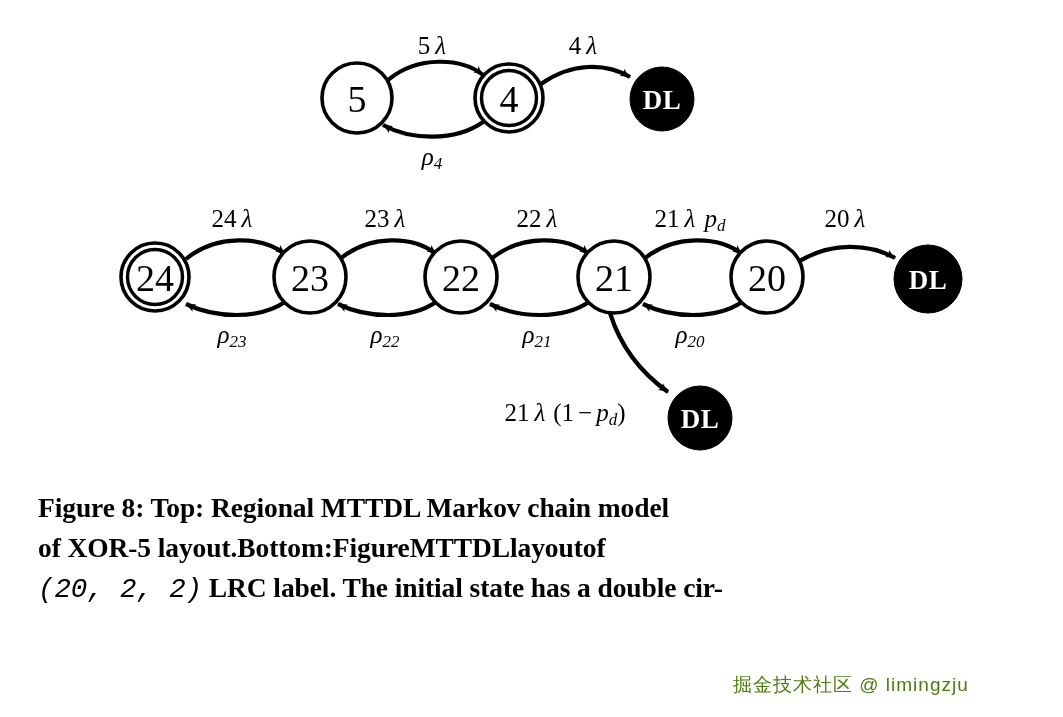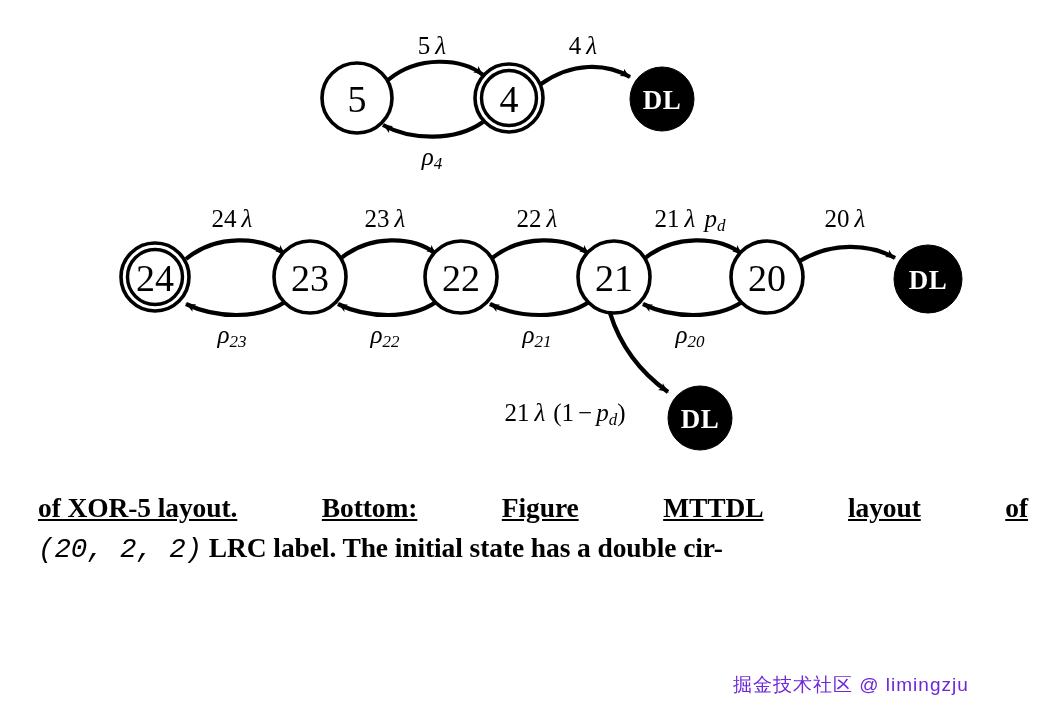--- a/index.html
+++ b/index.html
@@ -19,28 +19,28 @@
     font-weight:bold;
     font-size:27.5px;
     line-height:40px;
     color:#000;
     text-align:justify;
     text-justify:inter-word;
     letter-spacing:-0.1px;
   }
   #caption .line{display:block;white-space:nowrap;}
   #caption .just{
-    display:flex;justify-content:space-between;text-decoration:underline;
+    display:flex;
   }
   .math-i{font-style:italic;}
   #watermark{
     position:absolute;left:733px;top:672px;
     font-family:"Liberation Sans", sans-serif;
     font-size:19px;
-    color:#6d28d9;
+    color:#4d7c0f;
     letter-spacing:1px;
     white-space:nowrap;
     pointer-events:none;
   }
   svg text{font-family:"Liberation Serif", serif;}
   .node-label{font-size:38px;fill:#000;text-anchor:middle;dominant-baseline:central;}
   .dl-label{font-size:27px;font-weight:bold;fill:#ffffff;text-anchor:middle;dominant-baseline:central;letter-spacing:0.5px;}
   .edge-label{font-size:25px;fill:#000;text-anchor:middle;dominant-baseline:central;}
   .edge-label .it{font-style:italic;}
   .sub{font-size:17px;}
@@ -170,20 +170,21 @@
       <tspan class="it">ρ</tspan><tspan class="sub it" dy="7">20</tspan>
     </text>
 
     <text class="edge-label" x="565" y="412">
       <tspan>21</tspan><tspan dx="5" class="it">λ</tspan><tspan dx="8">(1</tspan><tspan dx="4">−</tspan><tspan dx="4" class="it">p</tspan><tspan class="sub it" dy="7">d</tspan><tspan dy="-7">)</tspan>
     </text>
   </g>
 </svg>
 
 <div id="caption">
+  <span class="line">Figure 8: Top: Regional MTTDL Markov chain model</span>
   <span class="line just">
     <span>of XOR-5 layout.</span>
     <span>Bottom:</span>
     <span>Figure</span>
     <span>MTTDL</span>
     <span>layout</span>
     <span>of</span>
   </span>
   <span class="line"><span class="math-i" style="font-weight:normal;font-family:Liberation Mono, monospace;">(20, 2, 2)</span>&nbsp;<span>LRC label. The initial state has a double cir-</span></span>
 </div>

